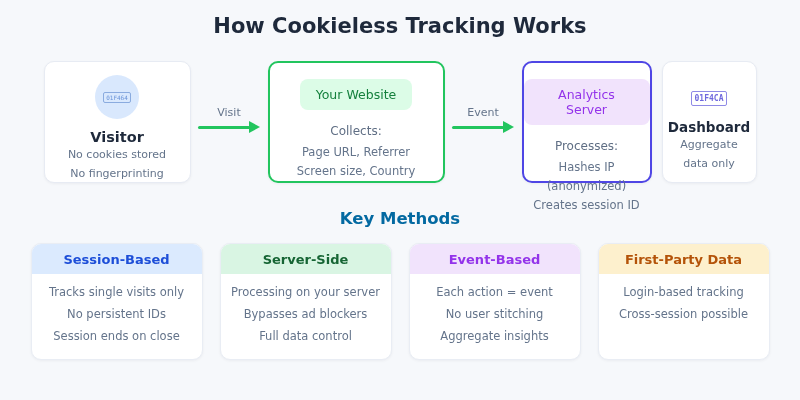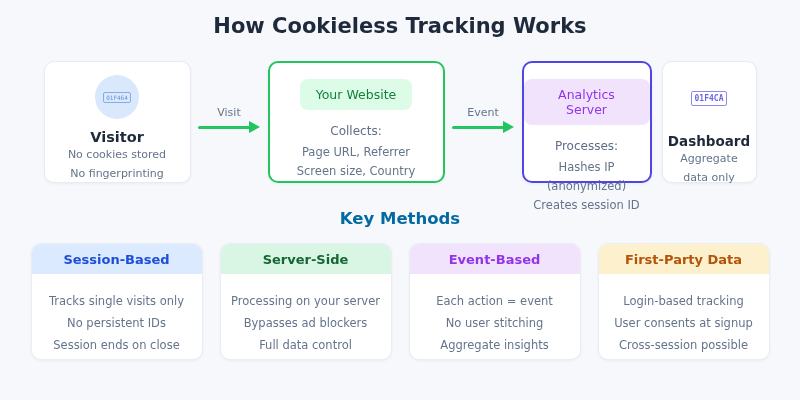--- a/index.html
+++ b/index.html
@@ -49,21 +49,21 @@
   .tofu {
     font-family:"DejaVu Sans Mono","Liberation Mono",monospace;
     display:inline-flex; flex-direction:row;
     align-items:center; justify-content:center;
     border:1px solid; border-radius:2px;
   }
   .tofu-blue   { color:#6a93d8; border-color:#8aabdf; font-size:6px;  line-height:7px;  padding:1px 2px; }
   .tofu-indigo { color:#6f68dd; border-color:#8f8ae6; font-size:8px;  line-height:9px;  padding:2px 3px; font-weight:bold; }
 
   .card-title { margin-top:10px; font-size:14.5px; font-weight:700; color:#1e293b; }
-  .dashboard .card-title { margin-top:27px; font-size:13.5px; }
+  .dashboard .card-title { margin-top:13px; font-size:13.5px; }
   .muted { font-size:11px; color:#64748b; line-height:19px; }
   .visitor .muted:first-of-type { margin-top:7px; }
   .dashboard .muted:first-of-type { margin-top:5px; }
 
   .badge {
     display:inline-block;
     padding:8px 16px;
     border-radius:8px;
     font-size:12.5px;
   }
@@ -120,21 +120,21 @@
   }
   .method-header {
     height:30px;
     display:flex; align-items:center; justify-content:center;
     font-size:13px; font-weight:700;
   }
   .m-blue   .method-header { background:#dbeafe; color:#1d4ed8; }
   .m-green  .method-header { background:#d9f5e3; color:#166534; }
   .m-purple .method-header { background:#f1e3fc; color:#9333ea; }
   .m-amber  .method-header { background:#fdf0cd; color:#b45309; }
-  .method-body { padding-top:16px; }
+  .method-body { padding-top:7px; }
   .method-line { font-size:11.5px; color:#64748b; line-height:22px; }
 </style>
 </head>
 <body>
 
 <div class="page">
 
   <h1 class="title">How Cookieless Tracking Works</h1>
 
   <div class="flow">
@@ -215,20 +215,19 @@
         <div class="method-line">Each action = event</div>
         <div class="method-line">No user stitching</div>
         <div class="method-line">Aggregate insights</div>
       </div>
     </div>
 
     <div class="method m-amber">
       <div class="method-header">First-Party Data</div>
       <div class="method-body">
         <div class="method-line">Login-based tracking</div>
-        <div class="method-line">User consents at signup</div>
         <div class="method-line">Cross-session possible</div>
       </div>
     </div>
 
   </div>
 
 </div>
 
 </body></html>

